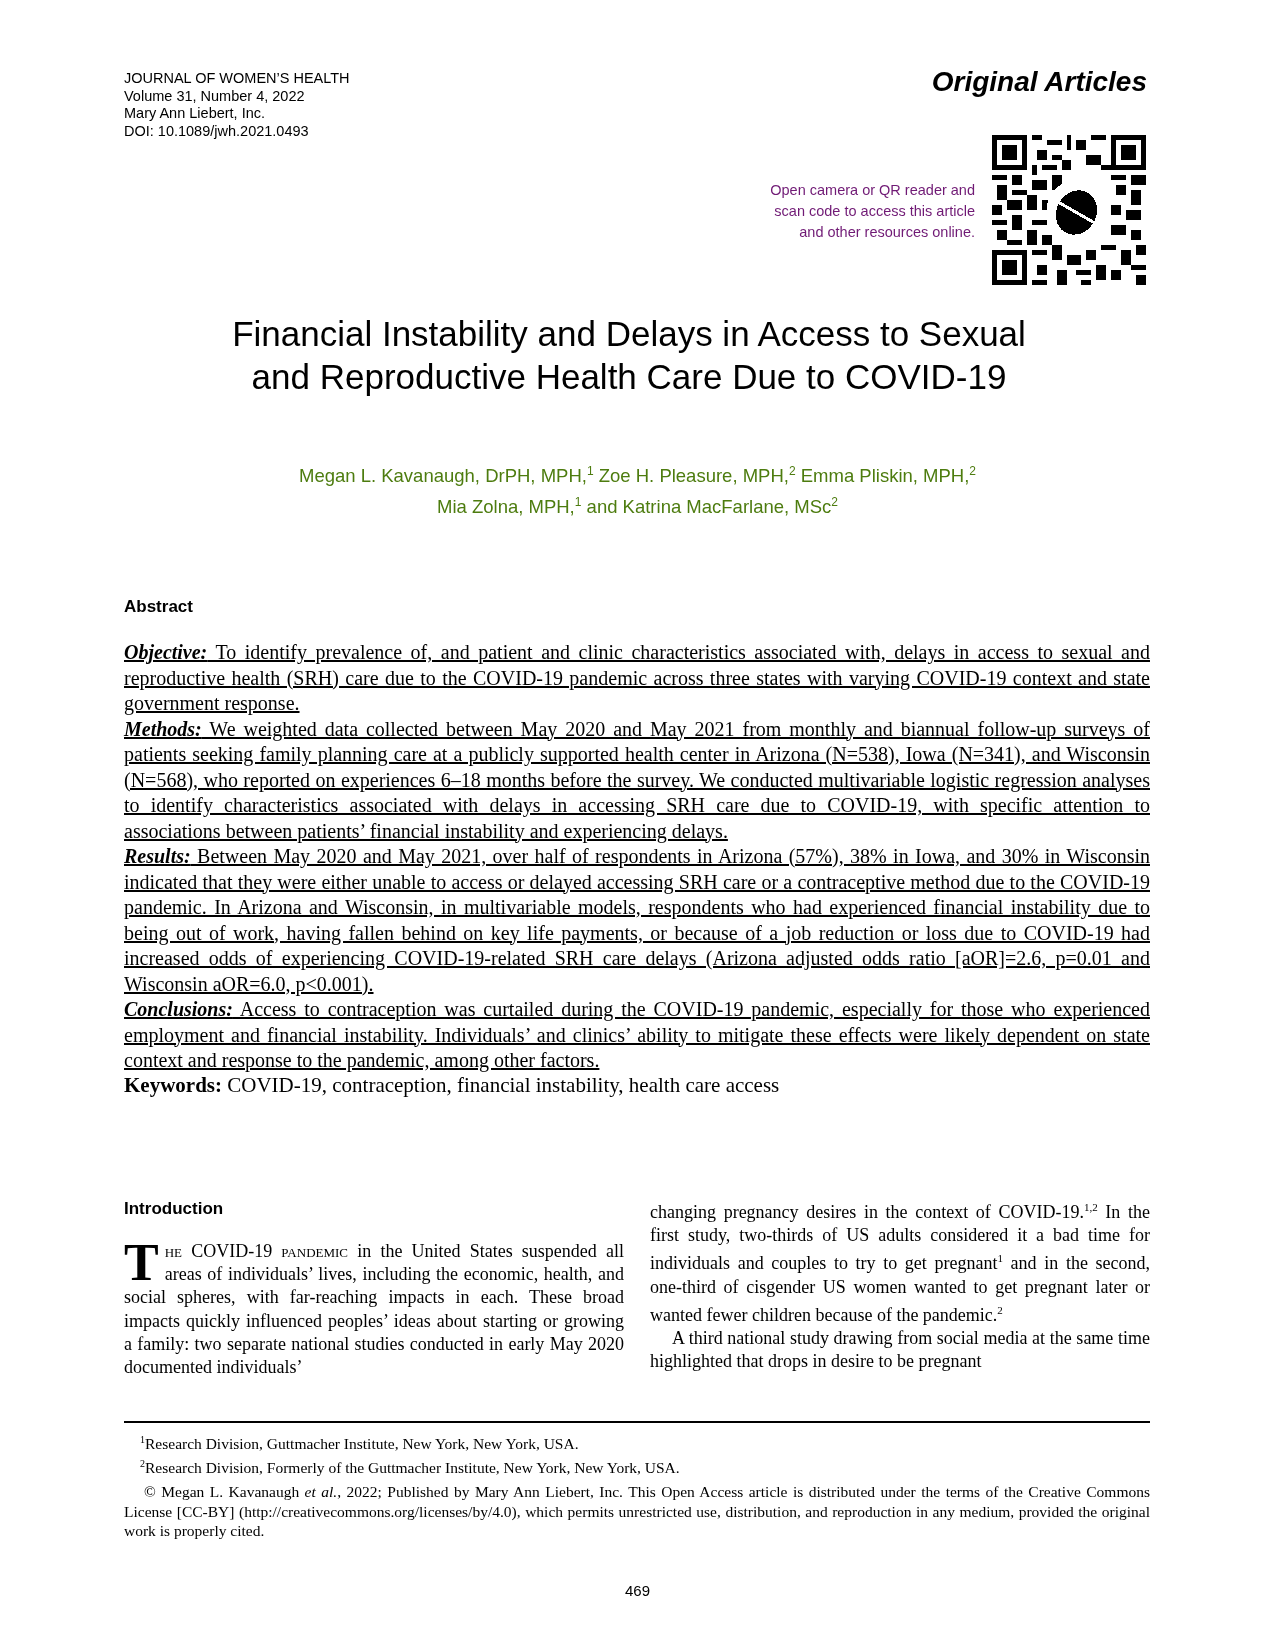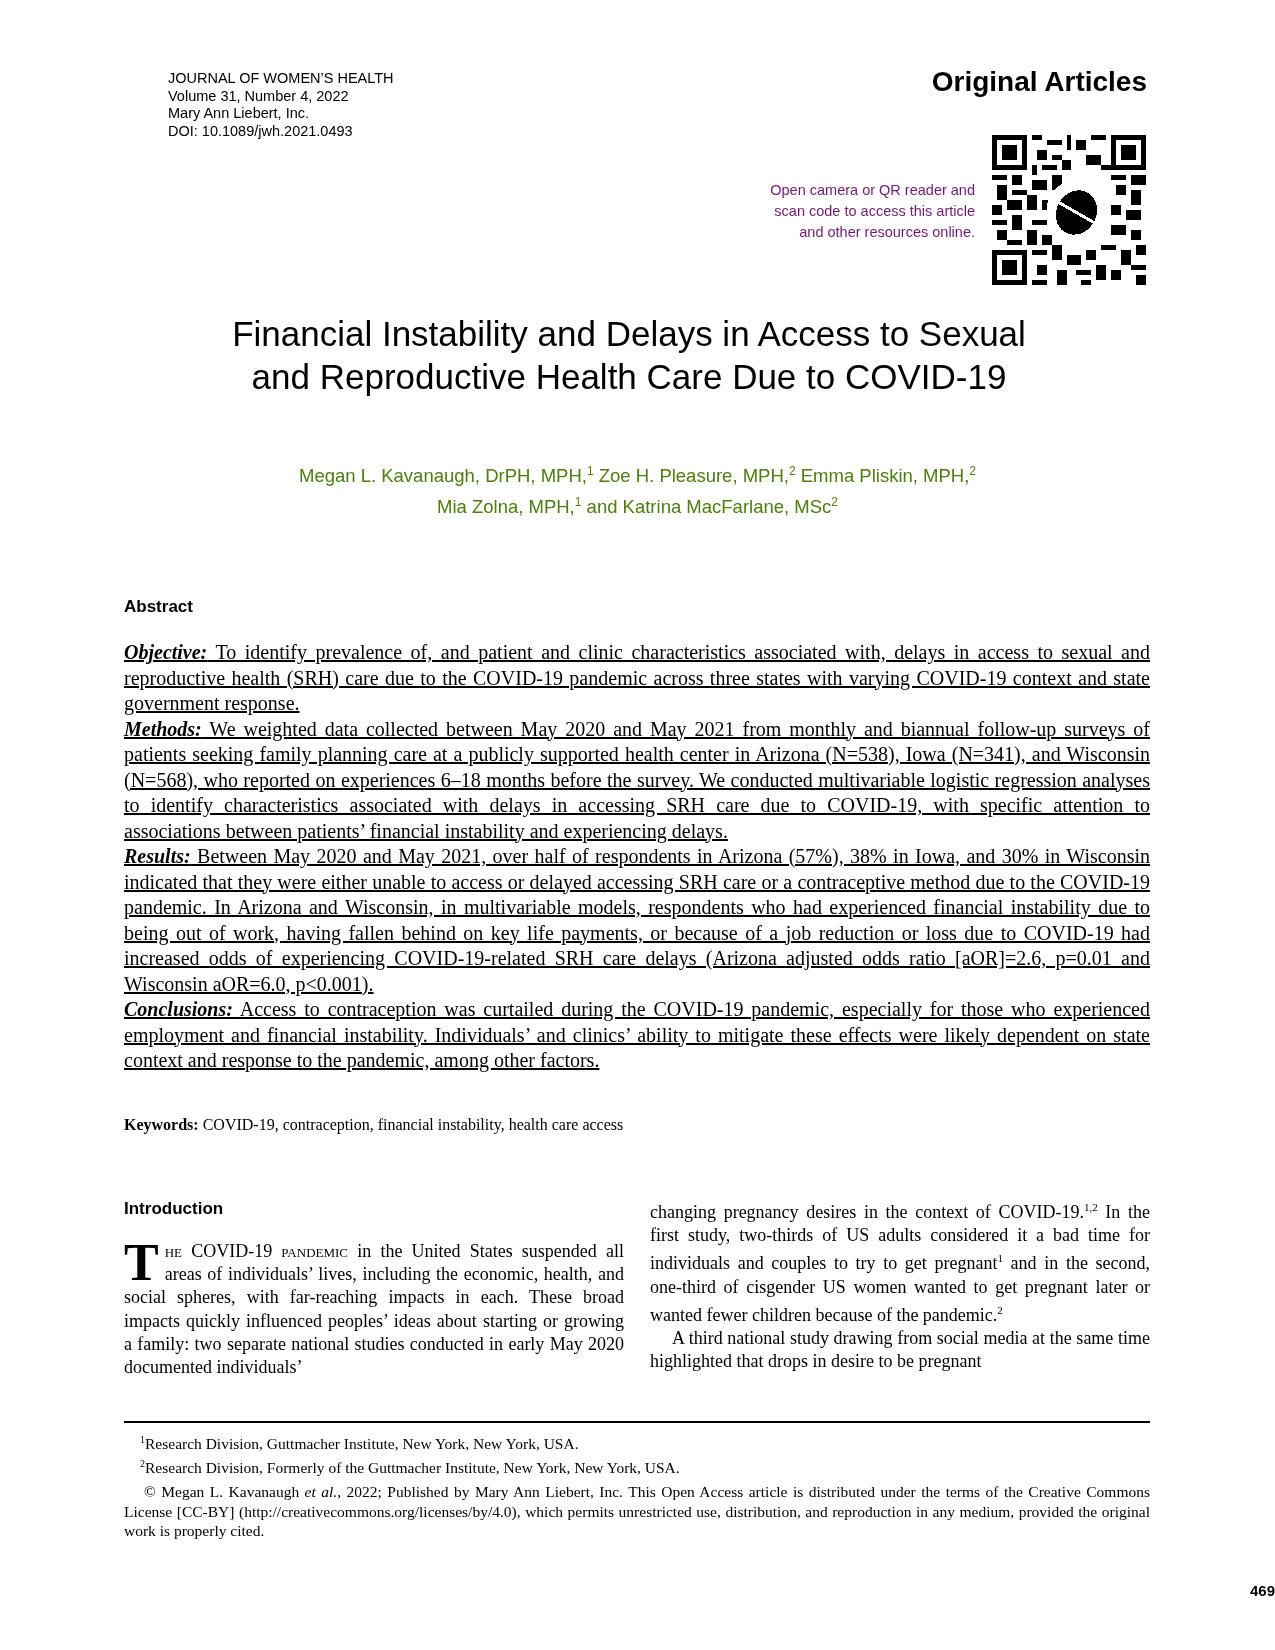--- a/index.html
+++ b/index.html
@@ -1,58 +1,58 @@
 <!DOCTYPE html>
 <html><head>
 <meta charset="utf-8">
 <style>
   html, body { margin: 0; padding: 0; background: #ffffff; }
   body { width: 1275px; height: 1650px; position: relative; overflow: hidden; color: #000; }
   .sans { font-family: "Liberation Sans", "DejaVu Sans", sans-serif; }
   .serif { font-family: "Liberation Serif", "DejaVu Serif", serif; }
 
   .journal-block { position: absolute; left: 124px; top: 70px; font-size: 14.5px; line-height: 17.5px; }
-  .journal-block div { white-space: nowrap; margin-left: 44px; }
+  .journal-block div { white-space: nowrap; }
 
-  .section-type { position: absolute; right: 128px; top: 66px; font-size: 28px; font-weight: bold; }
+  .section-type { position: absolute; right: 128px; top: 66px; font-size: 28px; font-weight: bold; font-style: italic; }
 
   .qr-caption { position: absolute; right: 300px; top: 180px; font-size: 14.5px; line-height: 21px; text-align: right; color: #701a75; }
   .qr-code { position: absolute; left: 992px; top: 135px; width: 154px; height: 150px; }
 
   .title { position: absolute; left: 0; width: 1258px; top: 312px; text-align: center; font-size: 35px; line-height: 43px; }
 
   .authors { position: absolute; left: 0; width: 1275px; top: 458px; text-align: center; font-size: 18.5px; line-height: 27px; color: #4d7c0f; }
   .authors sup { font-size: 12px; }
 
   .abs-heading { position: absolute; left: 124px; top: 597px; font-size: 17px; font-weight: bold; }
 
   .abstract { position: absolute; left: 124px; width: 1026px; top: 640px; font-size: 20px; line-height: 25.5px; text-align: justify; }
   .abstract p { margin: 0; text-decoration: underline; }
   .abstract .lbl { font-weight: bold; font-style: italic; }
 
-  .keywords { position: absolute; left: 124px; top: 1116px; font-size: 16px; text-align: right; }
+  .keywords { position: absolute; left: 124px; top: 1073px; font-size: 21px; text-align: right; }
   .keywords .lbl { font-weight: bold; }
 
   .intro-heading { position: absolute; left: 124px; top: 1199px; font-size: 17px; font-weight: bold; }
 
   .col-left { position: absolute; left: 124px; width: 500px; top: 1240px; font-size: 18px; line-height: 23.2px; text-align: justify; }
   .col-right { position: absolute; left: 650px; width: 500px; top: 1196px; font-size: 18px; line-height: 23.2px; text-align: justify; }
   .col-left p, .col-right p { margin: 0; }
   .dropcap { float: left; font-size: 52px; line-height: 40px; font-weight: bold; margin: 3px 6px 0 0; }
   .smallcaps { font-variant: small-caps; }
   .indent { text-indent: 22px; }
   sup.ref { font-size: 11px; }
 
   .footnote-rule { position: absolute; left: 124px; width: 1026px; top: 1421px; height: 1.5px; background: #000; }
   .footnotes { position: absolute; left: 140px; top: 1430px; font-size: 15.5px; line-height: 19.5px; }
   .footnotes sup { font-size: 10px; }
 
   .license { position: absolute; left: 124px; width: 1026px; top: 1482px; font-size: 15.5px; line-height: 19.5px; text-align: justify; text-indent: 20px; }
 
-  .page-number { position: absolute; left: 0; width: 1275px; top: 1582px; text-align: right; font-size: 15px; font-weight: bold; }
+  .page-number { position: absolute; left: 0; width: 1275px; top: 1582px; text-align: center; font-size: 15px; font-weight: normal; }
 </style>
 </head>
 <body>
 
 <div class="journal-block sans">
   <div>JOURNAL OF WOMEN’S HEALTH</div>
   <div>Volume 31, Number 4, 2022</div>
   <div>Mary Ann Liebert, Inc.</div>
   <div>DOI: 10.1089/jwh.2021.0493</div>
 </div>

